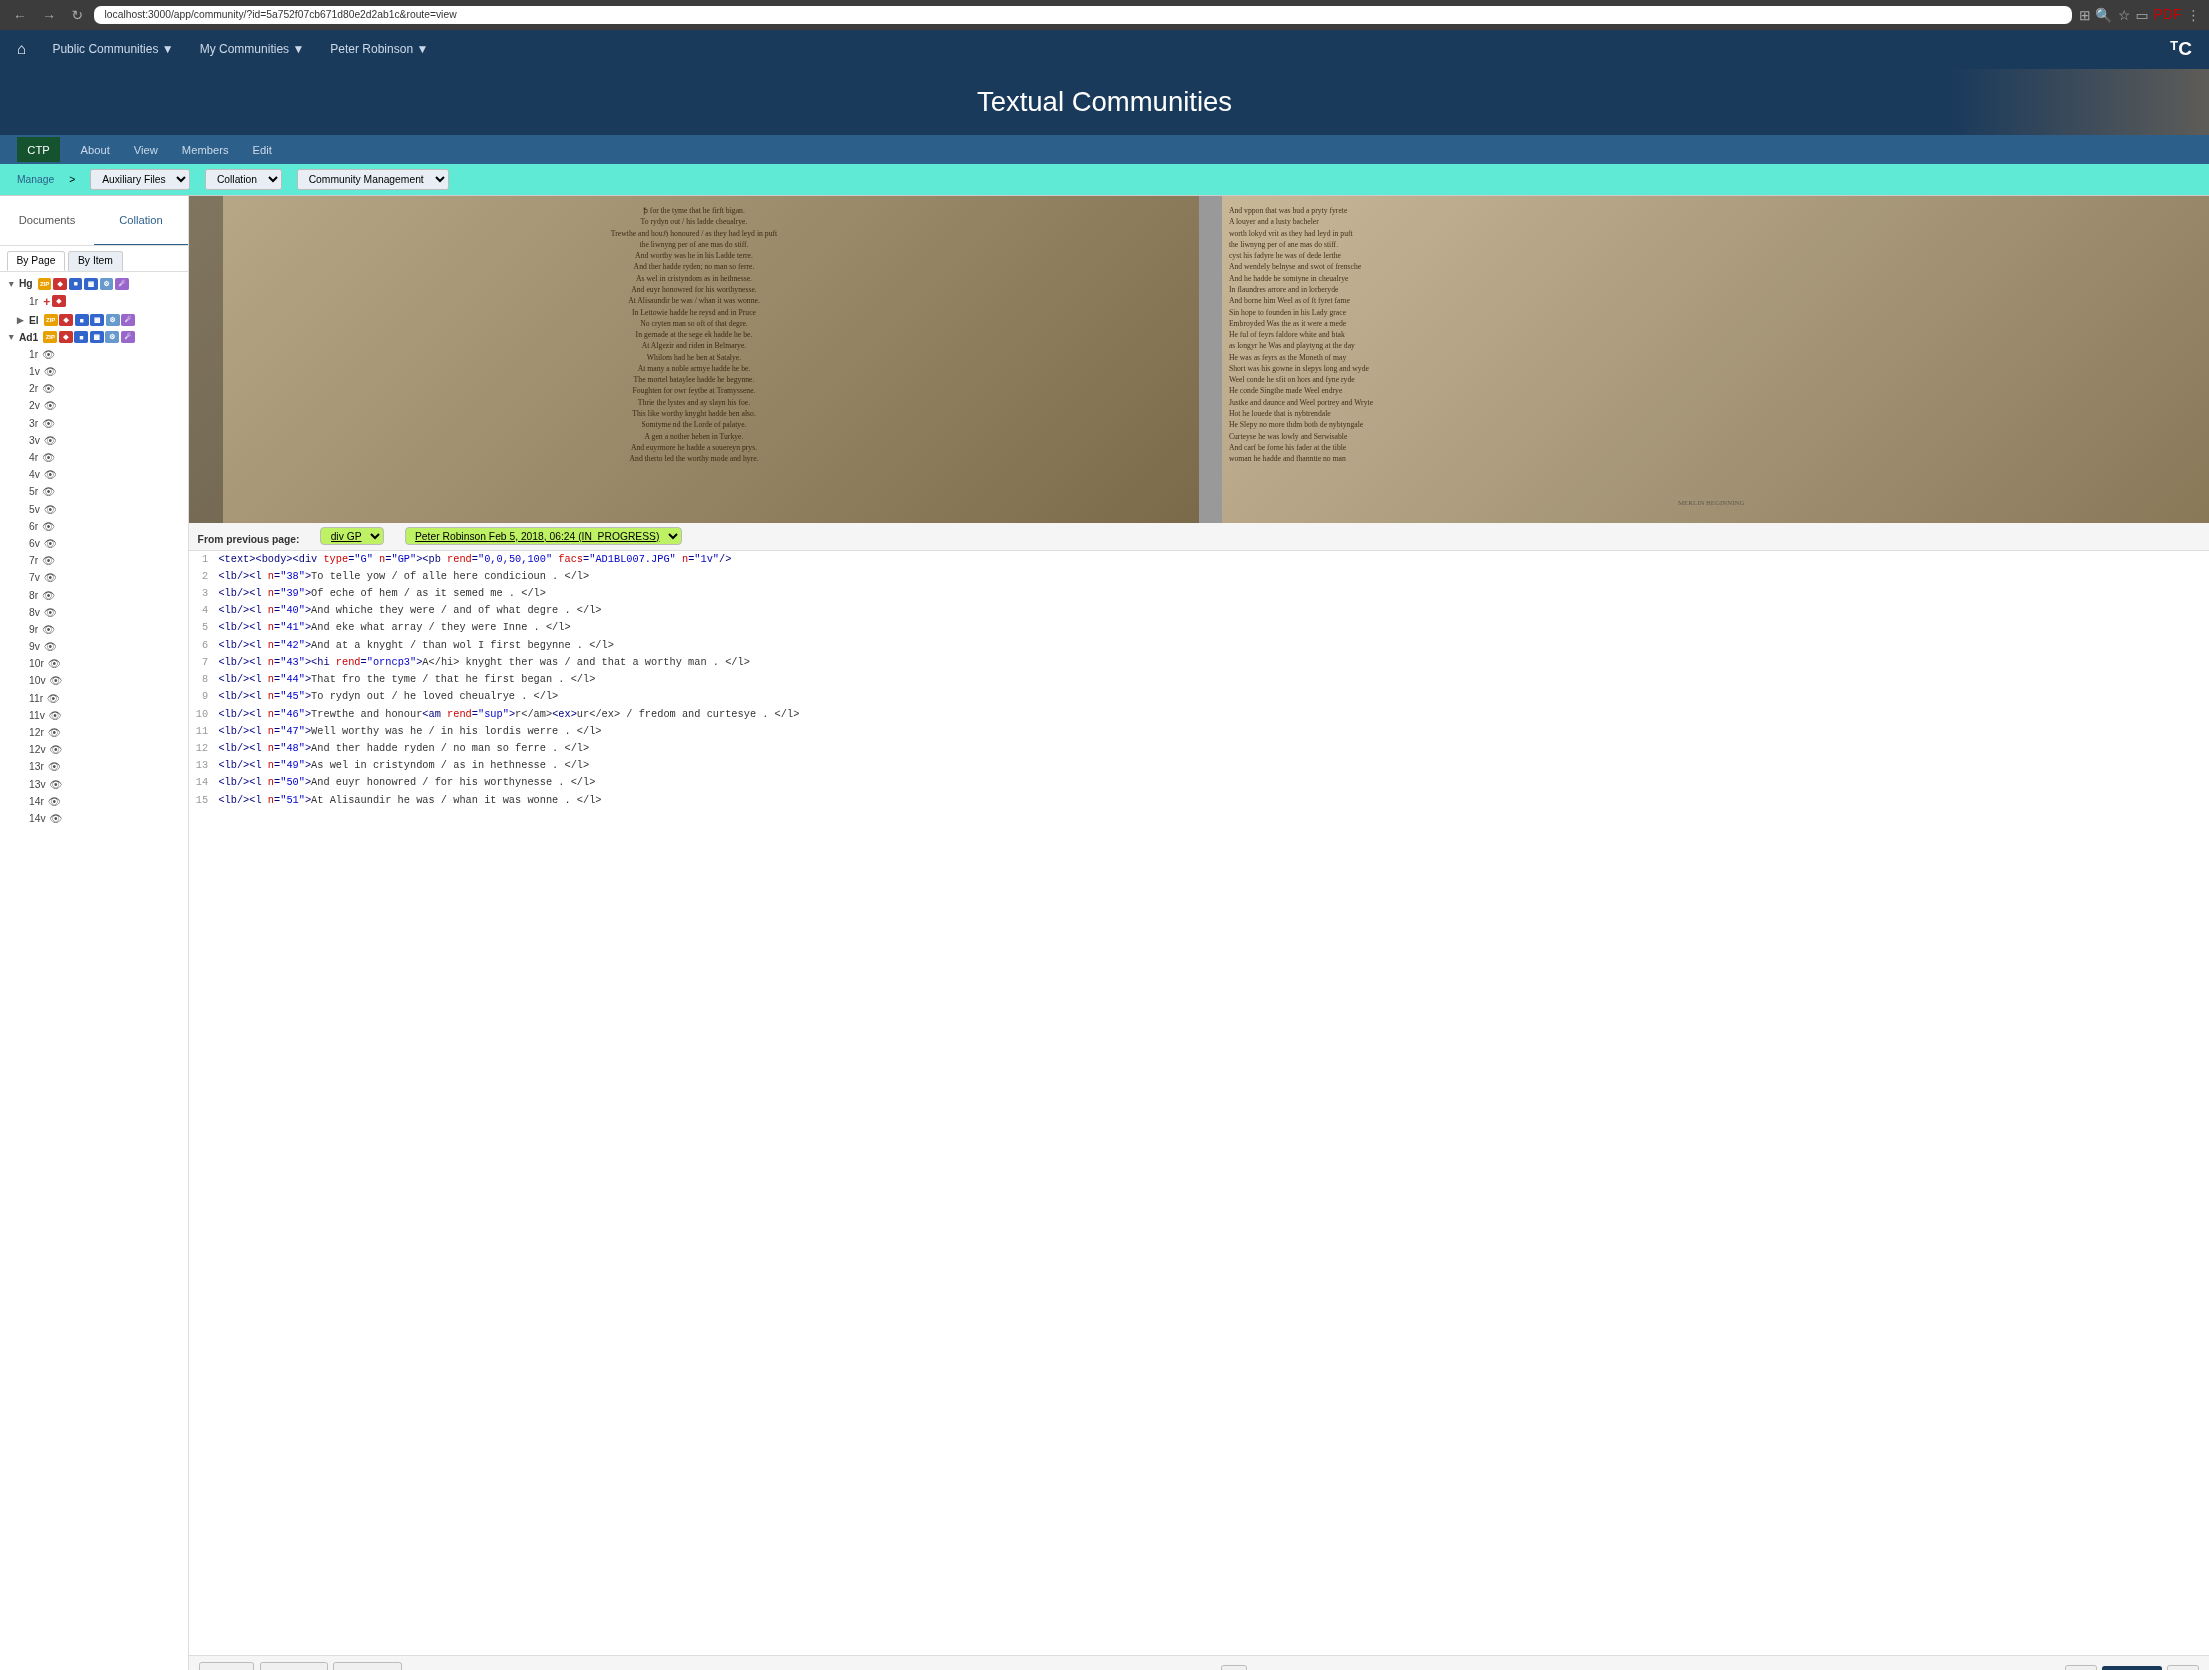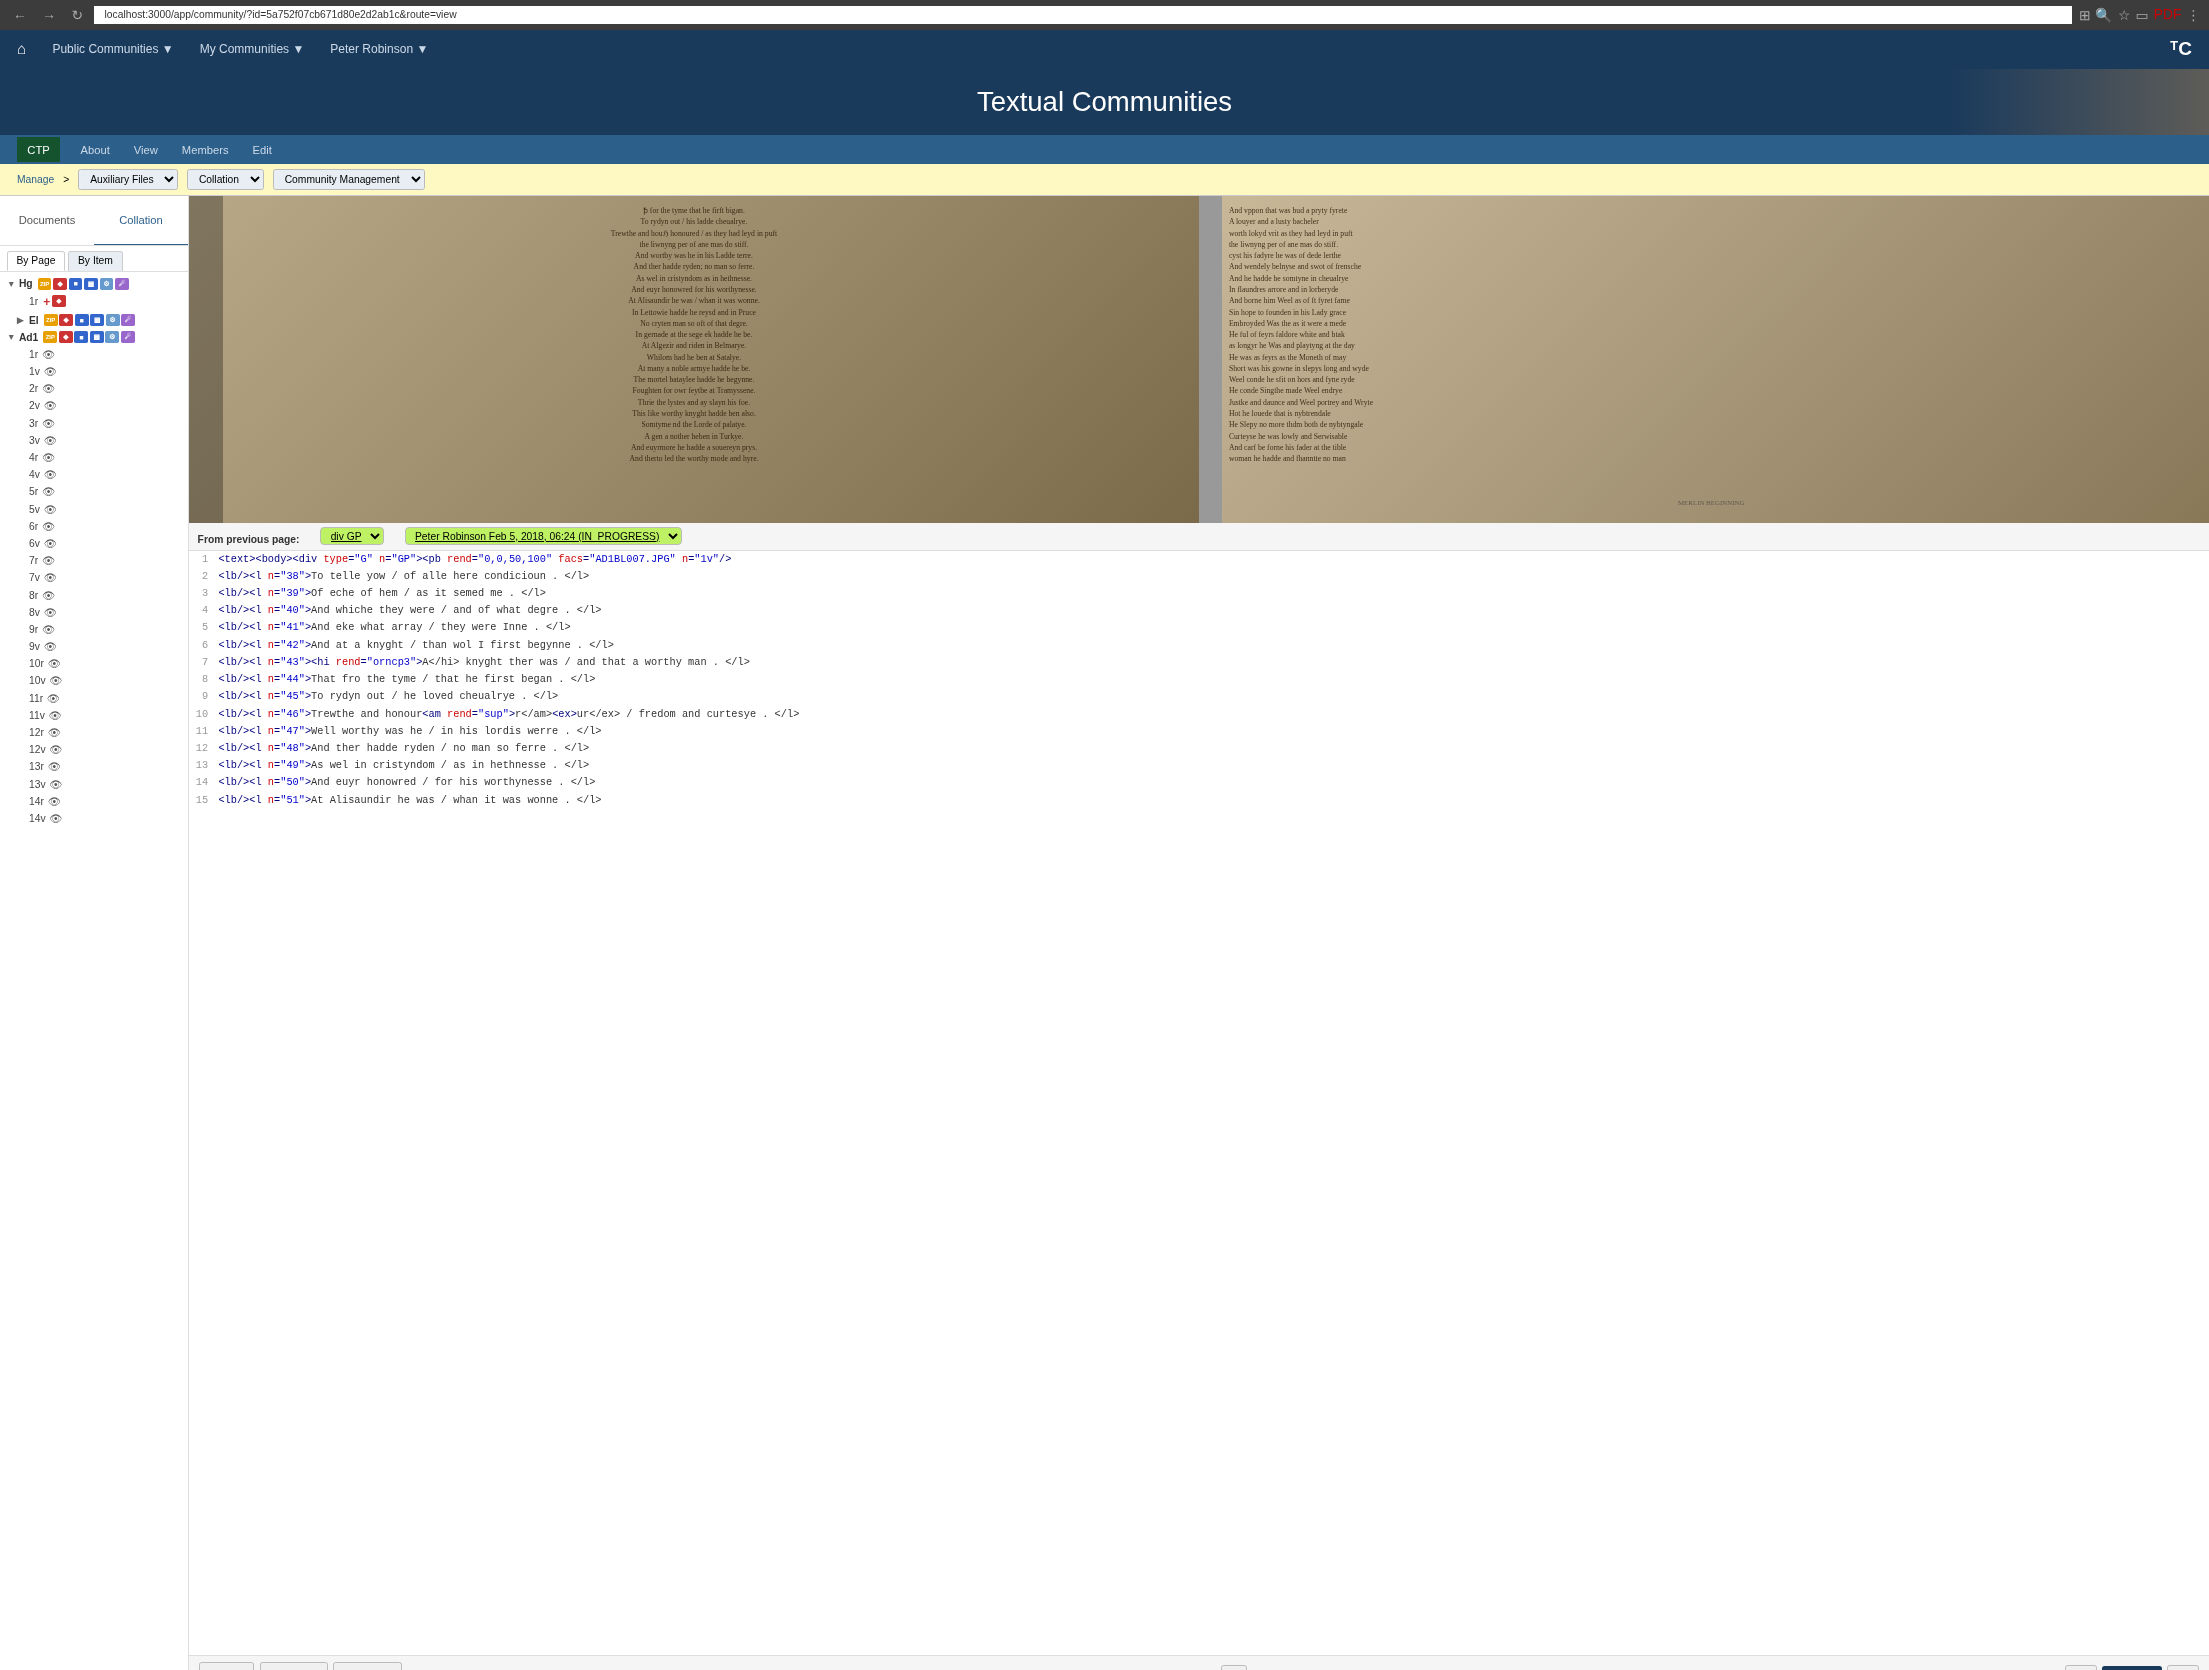--- a/index.html
+++ b/index.html
@@ -17,21 +17,21 @@
       color: #aaa;
       background: none;
       border: none;
       font-size: 13.8px;
       cursor: pointer;
       padding: 1.7px 4.3px;
     }
     .browser-url-bar {
       flex: 1;
       background: white;
-      border-radius: 0;
+      border-radius: 7px;
       padding: 3.4px 10.3px;
       font-size: 10.3px;
       color: #333;
       border: none;
     }
     .browser-icons {
       display: flex;
       gap: 5.2px;
       color: #aaa;
       font-size: 13.8px;
@@ -106,25 +106,25 @@
     }
     .sub-nav-link {
       color: #ccd9e8;
       padding: 8.6px 12px;
       cursor: pointer;
       font-size: 11.2px;
     }
 
     
     .breadcrumb-bar {
-      background: #fef9c3;
+      background: #5eead4;
       padding: 5.2px 17px;
       display: flex;
       align-items: center;
-      gap: 9px;
+      gap: 15px;
       font-size: 10.3px;
       border-bottom: 0.9px solid #ccc;
     }
     .breadcrumb-bar a { color: #2c5f8a; text-decoration: none; }
     .breadcrumb-dropdown {
       background: #e8eef4;
       border: 0.9px solid #bbb;
       border-radius: 2.6px;
       padding: 2.6px 6.9px;
       font-size: 10.3px;

